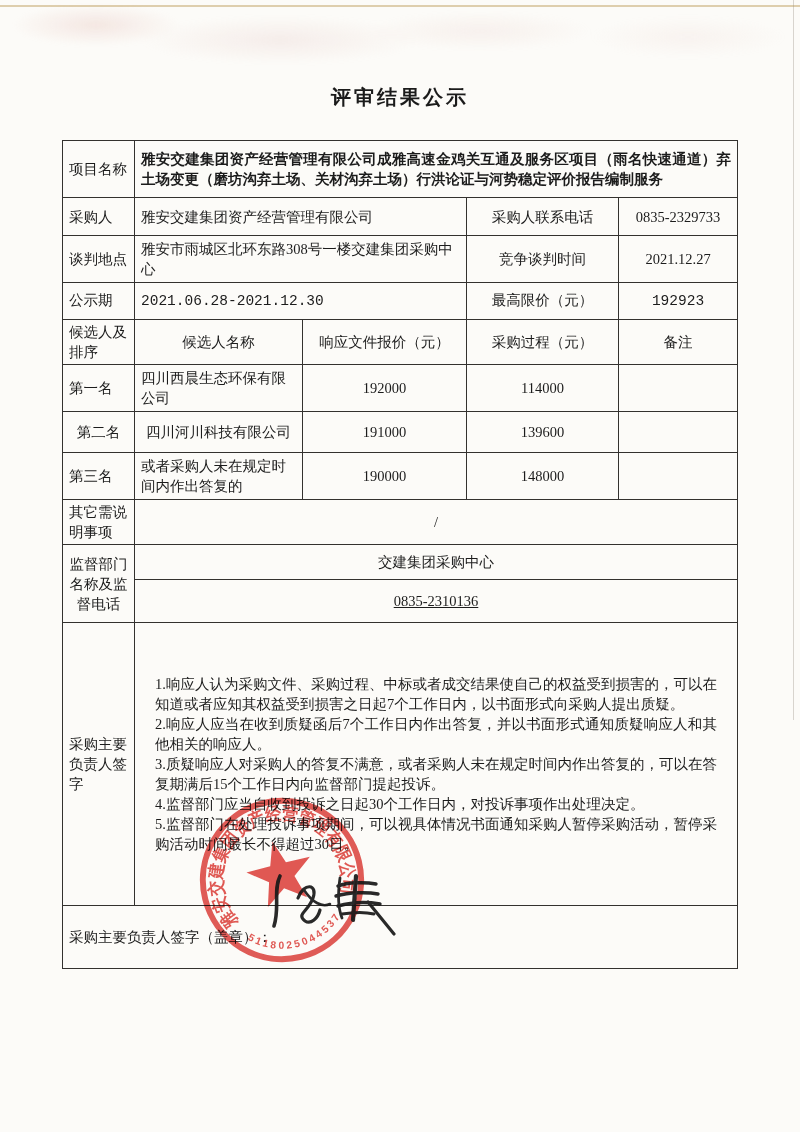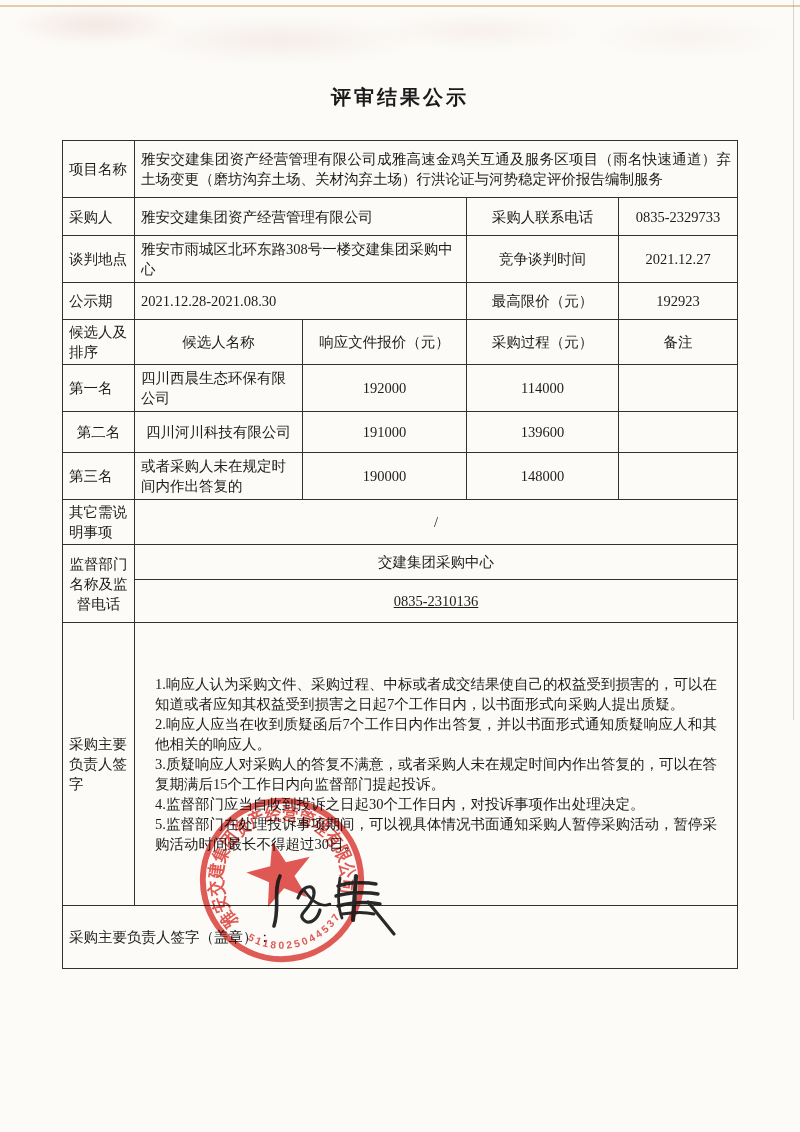--- a/index.html
+++ b/index.html
@@ -19,25 +19,25 @@
 
   .doc-title{position:absolute;top:84px;left:0;width:100%;text-align:center;
     font-family:"Liberation Sans",sans-serif;font-weight:bold;font-size:20px;color:#1b1b1b;letter-spacing:3px;}
 
   table.main{position:absolute;left:62px;top:140px;width:675px;border-collapse:collapse;table-layout:fixed;
     font-size:14.5px;color:#1c1c1c;}
   table.main td{border:1.5px solid #33312e;padding:2px 6px;vertical-align:middle;line-height:1.38;
     overflow:hidden;}
   td.lab{text-align:left;}
   td.ctr{text-align:center;}
-  td.jus{text-align:justify;text-justify:inter-ideograph;}
+  td.jus{text-align:justify;text-justify:inter-ideograph;font-weight:bold;}
   tr.r1 td{height:52px;}
   tr.r2 td{height:33px;}
   tr.r3 td{height:42px;}
-  tr.r4 td{height:32px;}
+  tr.r4 td{height:32px;font-family:Liberation Mono, monospace;}
   tr.r5 td{height:33px;}
   tr.r6 td{height:42px;}
   tr.r7 td{height:36px;text-align:center;}
   tr.r8 td{height:42px;}
   tr.r9 td{height:40px;}
   tr.r10a td{height:30px;}
   tr.r10b td{height:38px;text-decoration:underline;}
   tr.r11 td{height:278px;}
   tr.r12 td{height:58px;margin-top:32px;}
   .objection-cell{vertical-align:middle;}
@@ -85,21 +85,21 @@
 
     <tr class="r3">
       <td class="lab">谈判地点</td>
       <td class="lab" colspan="2">雅安市雨城区北环东路308号一楼交建集团采购中心</td>
       <td class="ctr">竞争谈判时间</td>
       <td class="ctr">2021.12.27</td>
     </tr>
 
     <tr class="r4">
       <td class="lab">公示期</td>
-      <td class="lab" colspan="2">2021.12.28-2021.08.30</td>
+      <td class="lab" colspan="2">2021.06.28-2021.12.30</td>
       <td class="ctr">最高限价（元）</td>
       <td class="ctr">192923</td>
     </tr>
 
     <tr class="r5">
       <td class="lab">候选人及排序</td>
       <td class="ctr">候选人名称</td>
       <td class="ctr">响应文件报价（元）</td>
       <td class="ctr">采购过程（元）</td>
       <td class="ctr">备注</td>

